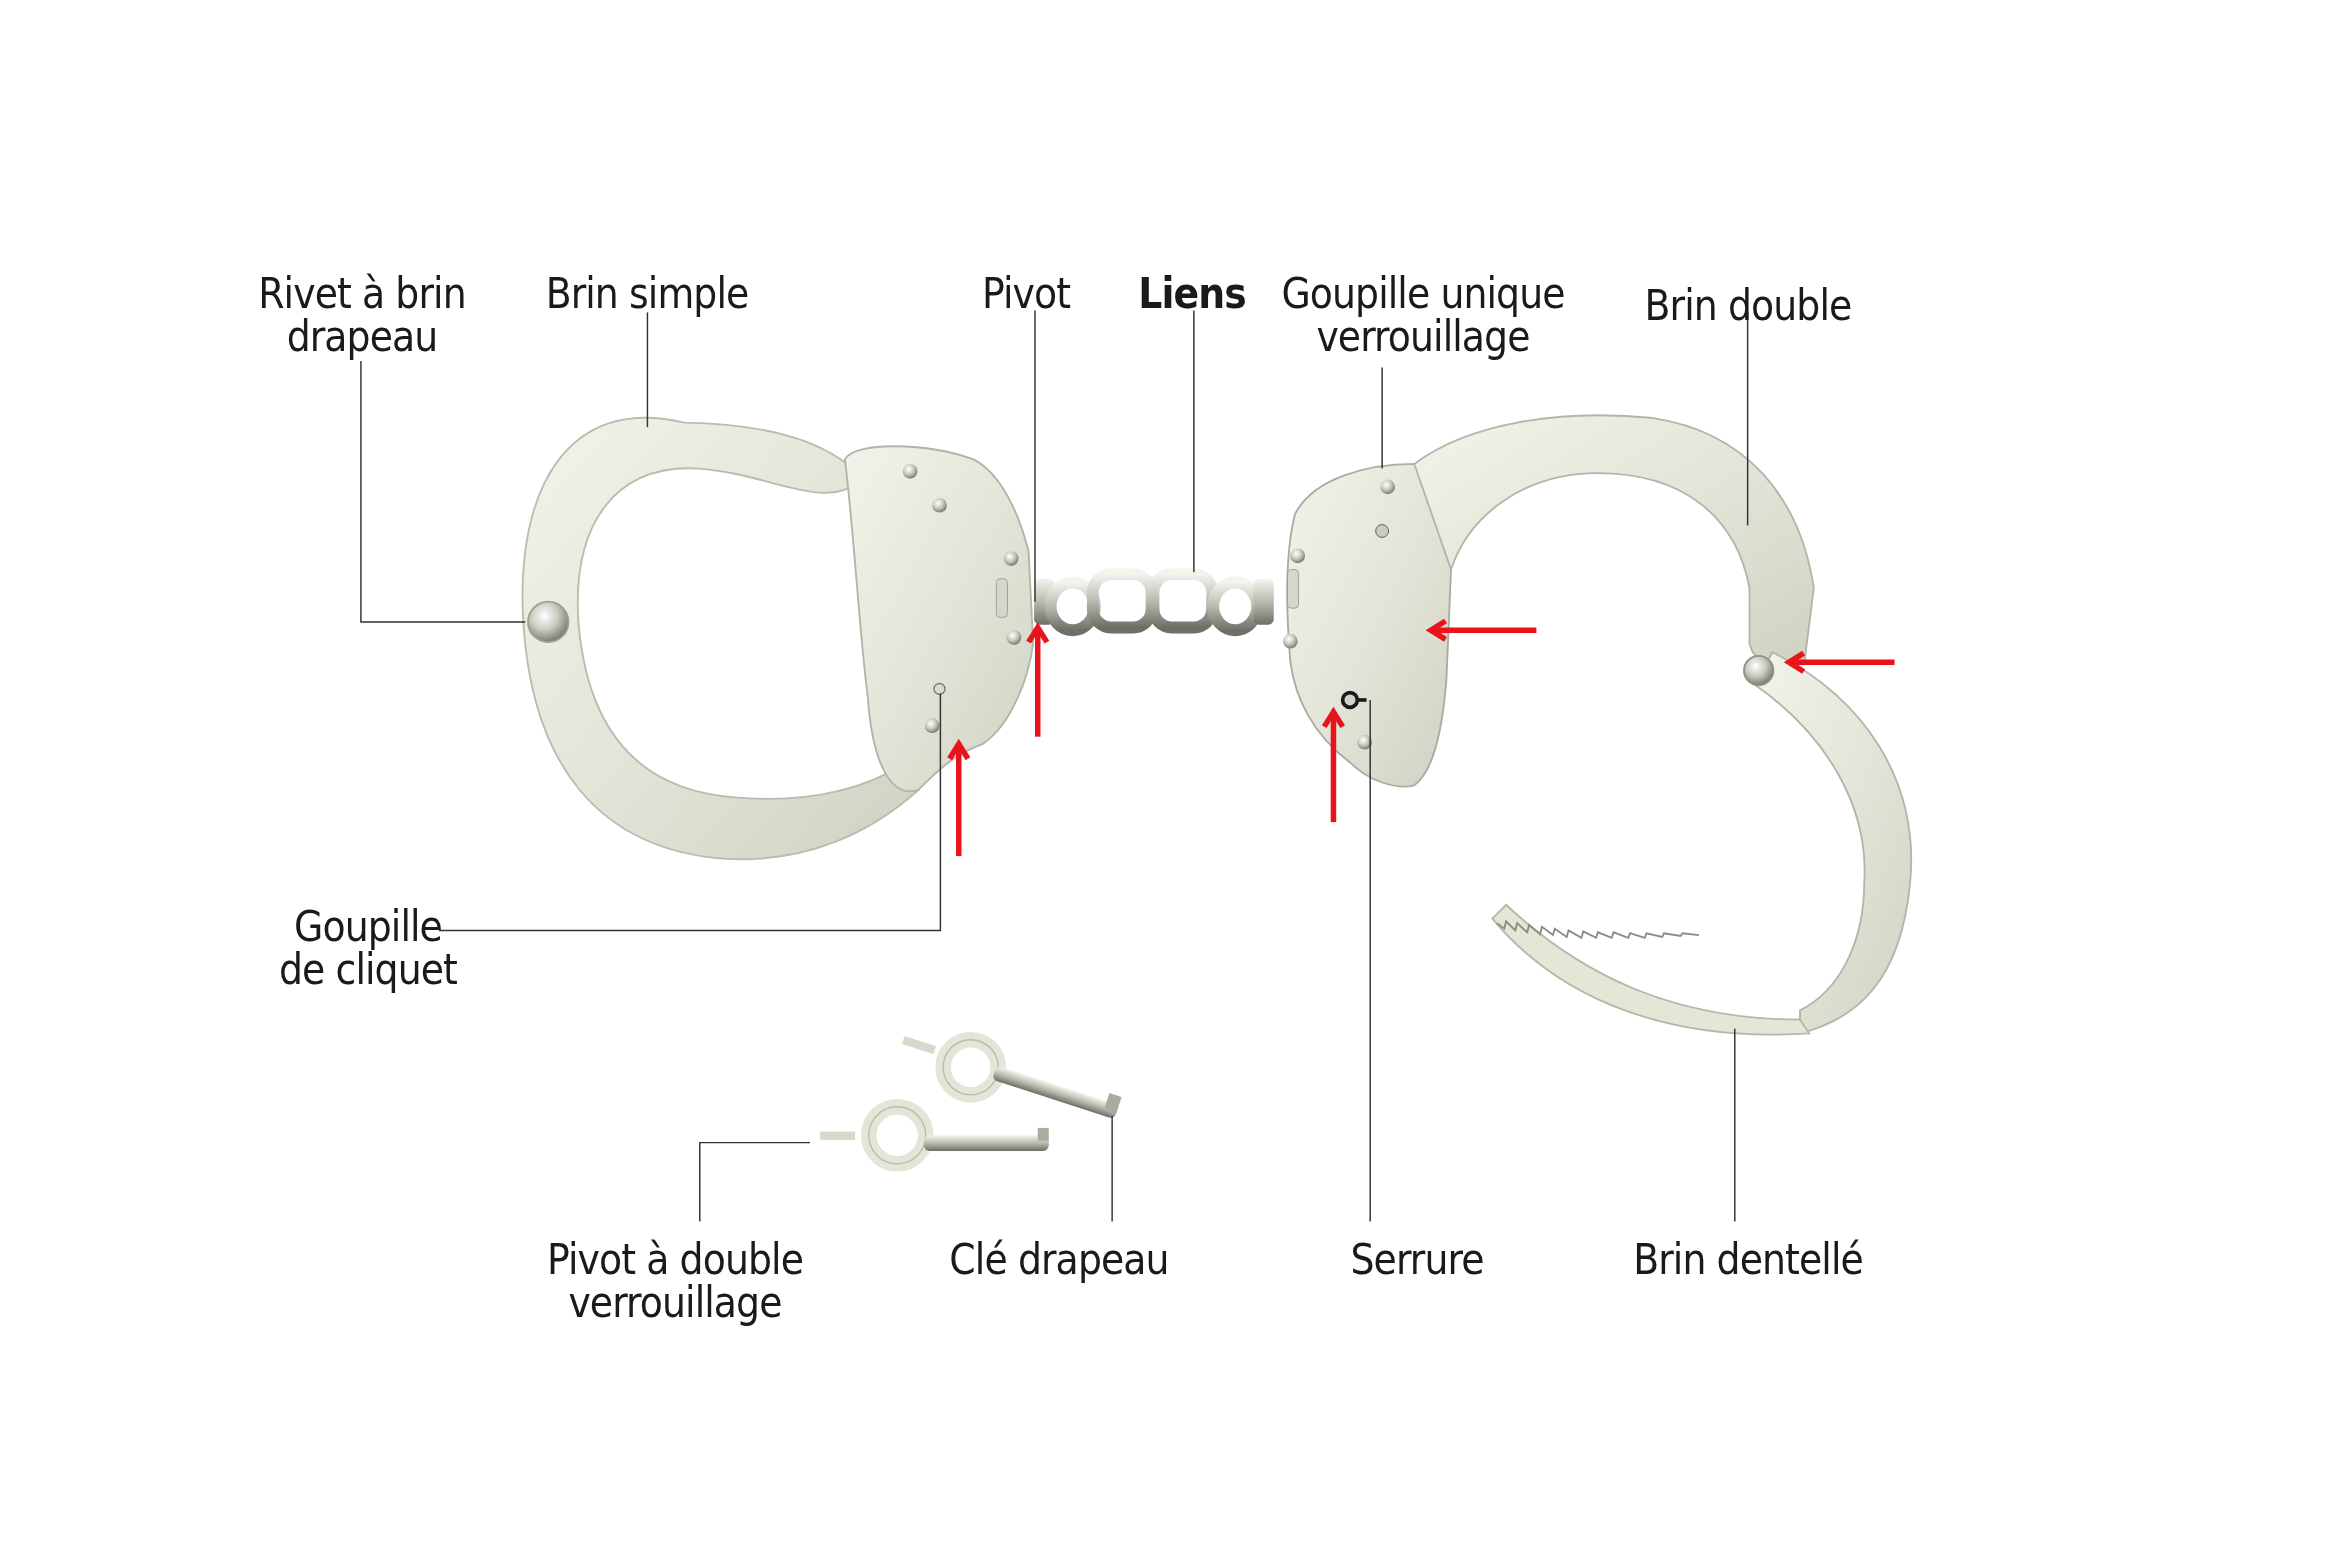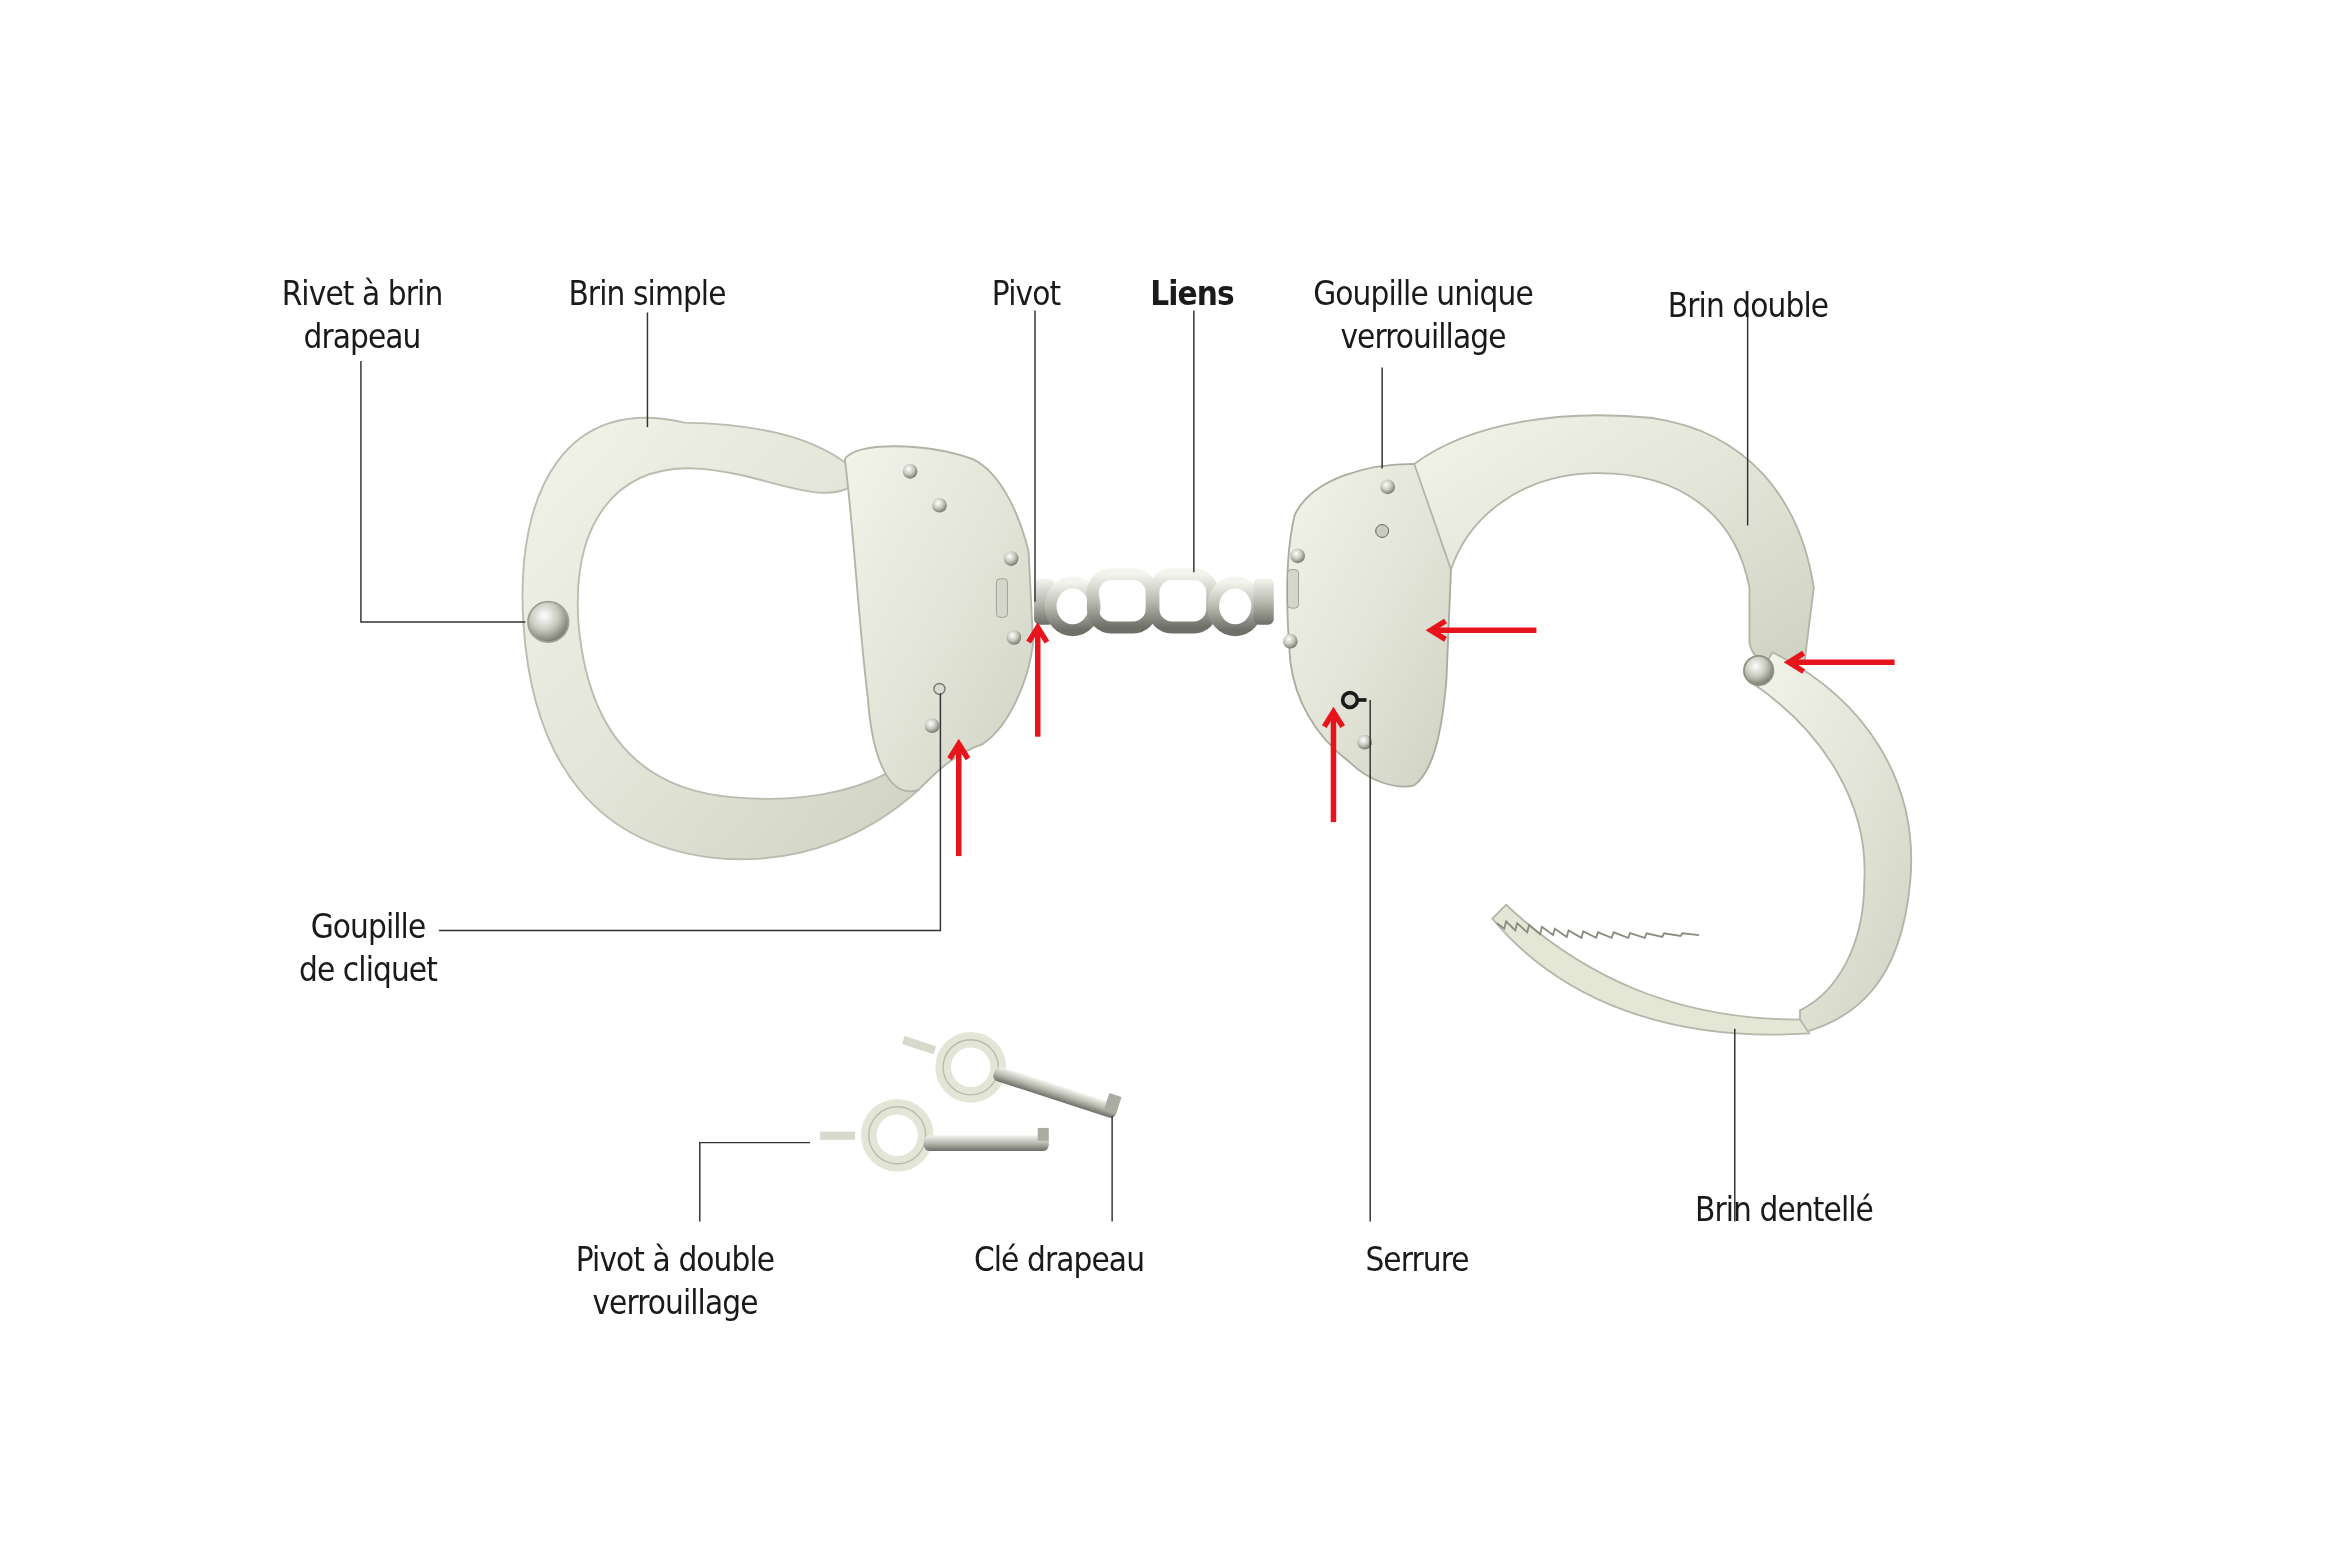--- a/index.html
+++ b/index.html
@@ -1,19 +1,19 @@
 <!DOCTYPE html>
 <html style="font-size:14.7px"><head>
 <meta charset="utf-8">
 <style>
   html, body { margin: 0; padding: 0; background: #ffffff; }
   body { width: 2351px; height: 1568px; position: relative; overflow: hidden;
          font-family: "DejaVu Sans", sans-serif; }
   #stage { position: absolute; left: 0; top: 0; width: 2351px; height: 1568px; }
-  .label { position: absolute; font-family: "DejaVu Sans", sans-serif; font-size: 33px;
+  .label { position: absolute; font-family: "DejaVu Sans", sans-serif; font-size: 42px;
            color: #1a1a1a; text-align: center; line-height: 43px; letter-spacing: -0.9px;
            transform: translateX(-50%); white-space: nowrap; font-stretch: condensed; }
   .label span { display: block; }
   svg { position: absolute; left: 0; top: 0; }
 </style>
 </head>
 <body>
 
 <div id="stage">
 
@@ -157,18 +157,18 @@
   <div class="label" style="left:675px; top:1238px;">
     <span>Pivot à double</span>
     <span>verrouillage</span>
   </div>
   <div class="label" style="left:1059px; top:1238px;">
     <span>Clé drapeau</span>
   </div>
   <div class="label" style="left:1382px; top:1238px;margin-left:35px;">
     <span>Serrure</span>
   </div>
-  <div class="label" style="left:1748px; top:1188px;margin-left:36px;">
+  <div class="label" style="left:1748px; top:1238px;">
     <span>Brin dentellé</span>
   </div>
 
 </div>
 
 
 </body></html>

